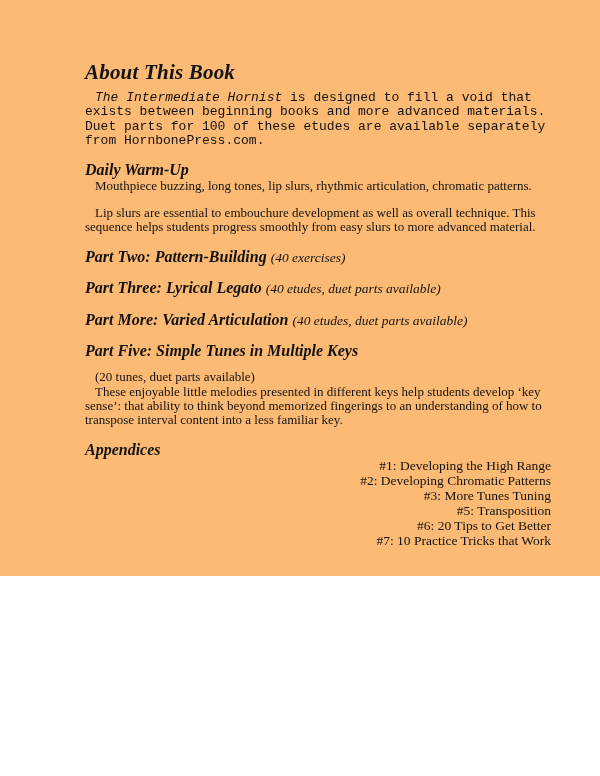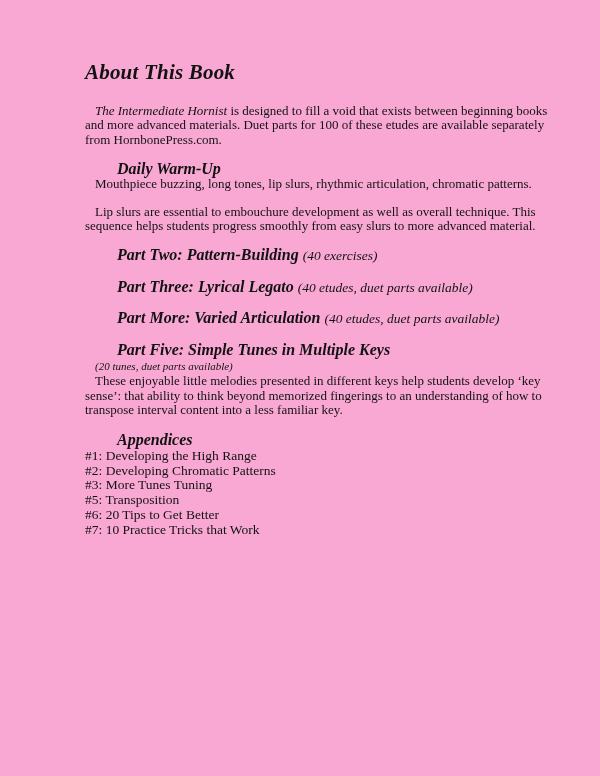--- a/index.html
+++ b/index.html
@@ -7,62 +7,63 @@
   body {
     width: 600px;
     height: 776px;
     overflow: hidden;
     font-family: "Liberation Serif", "DejaVu Serif", serif;
     color: #121212;
     -webkit-font-smoothing: antialiased;
   }
   .page {
     width: 600px;
-    height: 776px;
+    height: 576px;
     padding: 60px 49px 0 85px;
-    background: #f9a8d4;
+    background: #fdba74;
   }
   .doc-title {
     font-size: 21px;
     line-height: 25px;
     font-weight: bold;
     font-style: italic;
     letter-spacing: 0.2px;
   }
   .intro {
-    margin-top: 19px;
+    margin-top: 6px;
+    font-family: Liberation Mono, monospace;
   }
   .body-text {
     font-size: 13px;
     line-height: 14.3px;
     text-indent: 10px;
   }
   .sec { margin-top: 13px; }
   .sec-heading {
     font-size: 16px;
     line-height: 17.5px;
     font-weight: bold;
     font-style: italic;
-    margin-left: 32px;
   }
   .sec-subtitle {
     font-weight: normal;
     font-style: italic;
     font-size: 13.5px;
   }
   .sub-line {
-    font-style: italic;
-    font-size: 11px;
+    font-size: 13px;
     line-height: 16px;
     padding-left: 10px;
+    margin-top: 9px;
   }
   .appendices { margin-top: 14px; }
   .app-item {
     font-size: 13.5px;
     line-height: 14.9px;
+    text-align: right;
   }
   i { font-style: italic; }
 </style>
 </head>
 <body>
 
 <div class="page">
 
   <h1 class="doc-title">About This Book</h1>
 

